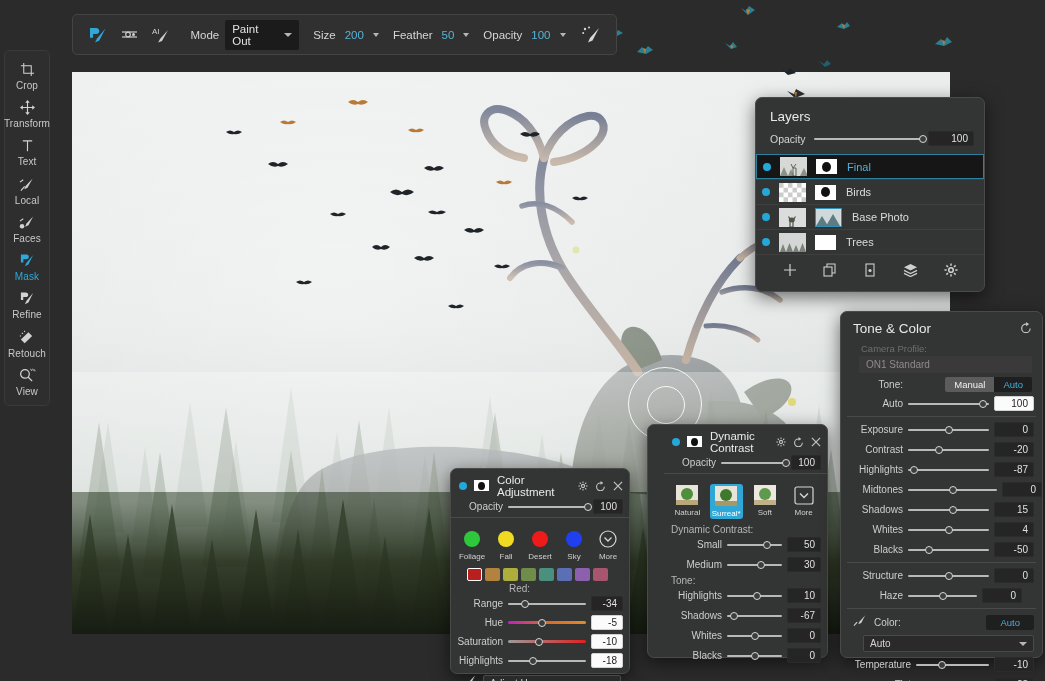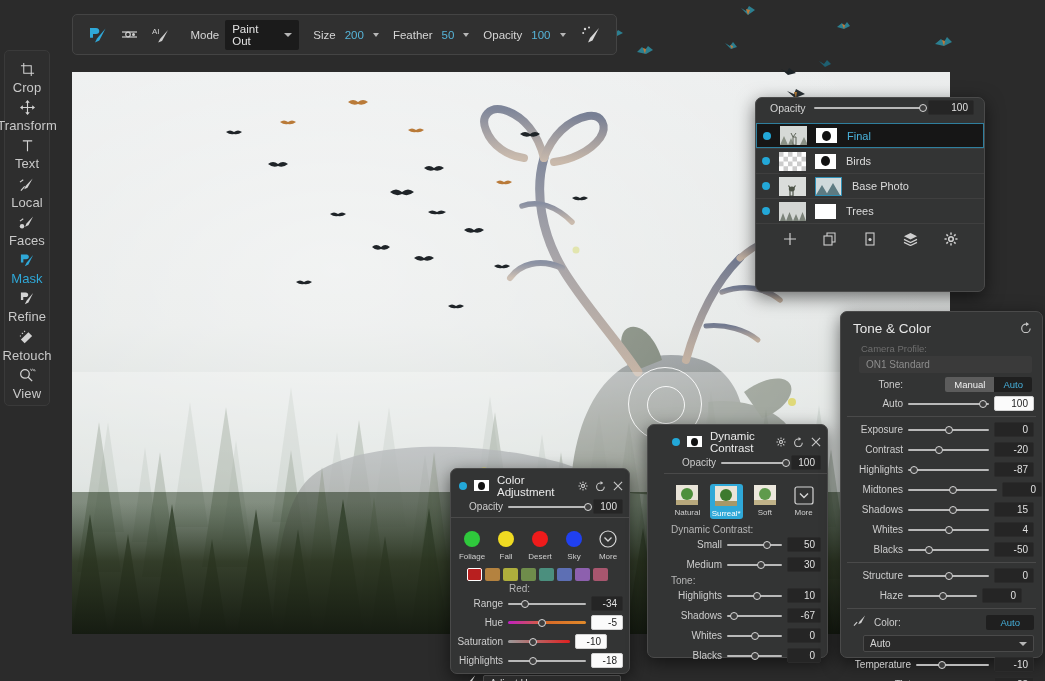--- a/index.html
+++ b/index.html
@@ -21,21 +21,21 @@
     background: #2e2e2e;
     border: 1px solid #3a3a3a;
     border-radius: 5px;
     display: flex; flex-direction: column; align-items: center;
     padding-top: 10px;
   }
   .tool { width: 46px; height: 36px; display: flex; flex-direction: column;
           align-items: center; justify-content: flex-start; cursor: pointer;
           margin-bottom: 3px; }
   .tool .ticon { height: 17px; display: flex; align-items: center; justify-content: center; }
-  .tool .tlabel { font-size: 13px; color: #c9c9c9; margin-top: 2px; letter-spacing: .1px; }
+  .tool .tlabel { font-size: 10px; color: #c9c9c9; margin-top: 2px; letter-spacing: .1px; }
   .tool.active .tlabel { color: #2fa8d8; }
   .tool svg { display: block; }
 
   
   #optionsbar {
     position: absolute; left: 72px; top: 14px;
     width: 545px; height: 41px;
     background: #303030; border: 1px solid #444;
     border-radius: 5px;
     display: flex; align-items: center; padding: 0 9px;
@@ -512,20 +512,23 @@
 
   <svg class="bird" style="left:780px;top:66px" width="17" height="11" viewBox="0 0 17 11">
       <path d="M1 3 L7 6 L9 2 L16 7 L8 9 Z" fill="#1d2428"></path>
     </svg>
   <svg class="bird" style="left:786px;top:86px" width="20" height="13" viewBox="0 0 20 13">
       <path d="M1 5 L8 8 L10 3 L19 8 L9 12 Z" fill="#2b3236"></path>
       <path d="M8 6 L11 6 L10 12 Z" fill="#b8803c"></path>
     </svg>
 
   <div class="panel" id="layers">
+    <div class="hdr">
+      <span class="panel-title">Layers</span>
+    </div>
     <div class="layer-op">
       <span class="lab">Opacity</span>
       <div class="track" style="margin-left:8px">
         <div class="line"></div>
           <div class="knob" style="left:100%"></div>
       </div>
       <span class="val" style="width:46px">100</span>
     </div>
 
     <div class="layer-row sel">
@@ -734,21 +737,21 @@
       <span class="val" style="width:32px">-34</span>
     </div>
     <div class="row" style="padding-right:6px;margin-top:2px">
       <span class="lab" style="width:52px">Hue</span>
       <div class="track">
           <div class="grad" style="background:linear-gradient(90deg,#c020c0,#d86a28,#e08a2a)"></div>
           <div class="knob" style="left:43%"></div>
         </div>
       <span class="val light" style="width:32px">-5</span>
     </div>
-    <div class="row" style="padding-right:22px;margin-top:2px">
+    <div class="row" style="padding-right:6px;margin-top:2px">
       <span class="lab" style="width:52px">Saturation</span>
       <div class="track">
           <div class="grad" style="background:linear-gradient(90deg,#9a9a9a,#e02020)"></div>
           <div class="knob" style="left:40%"></div>
         </div>
       <span class="val light" style="width:32px">-10</span>
     </div>
     <div class="row" style="padding-right:6px;margin-top:2px">
       <span class="lab" style="width:52px">Highlights</span>
       <div class="track">

